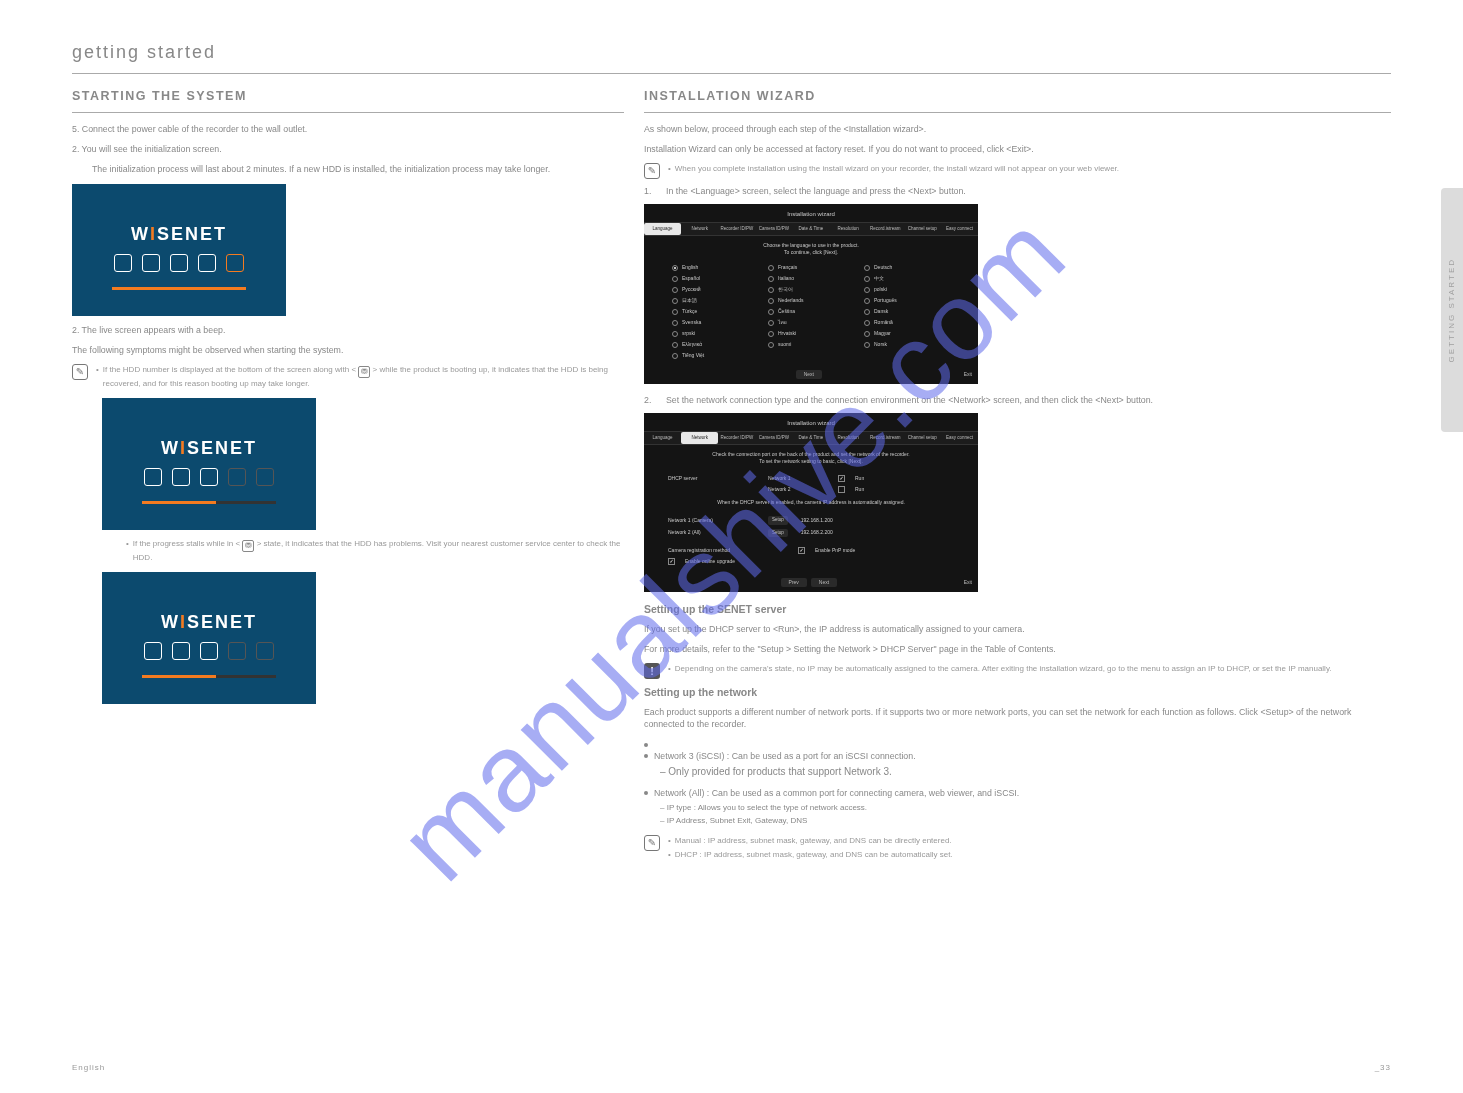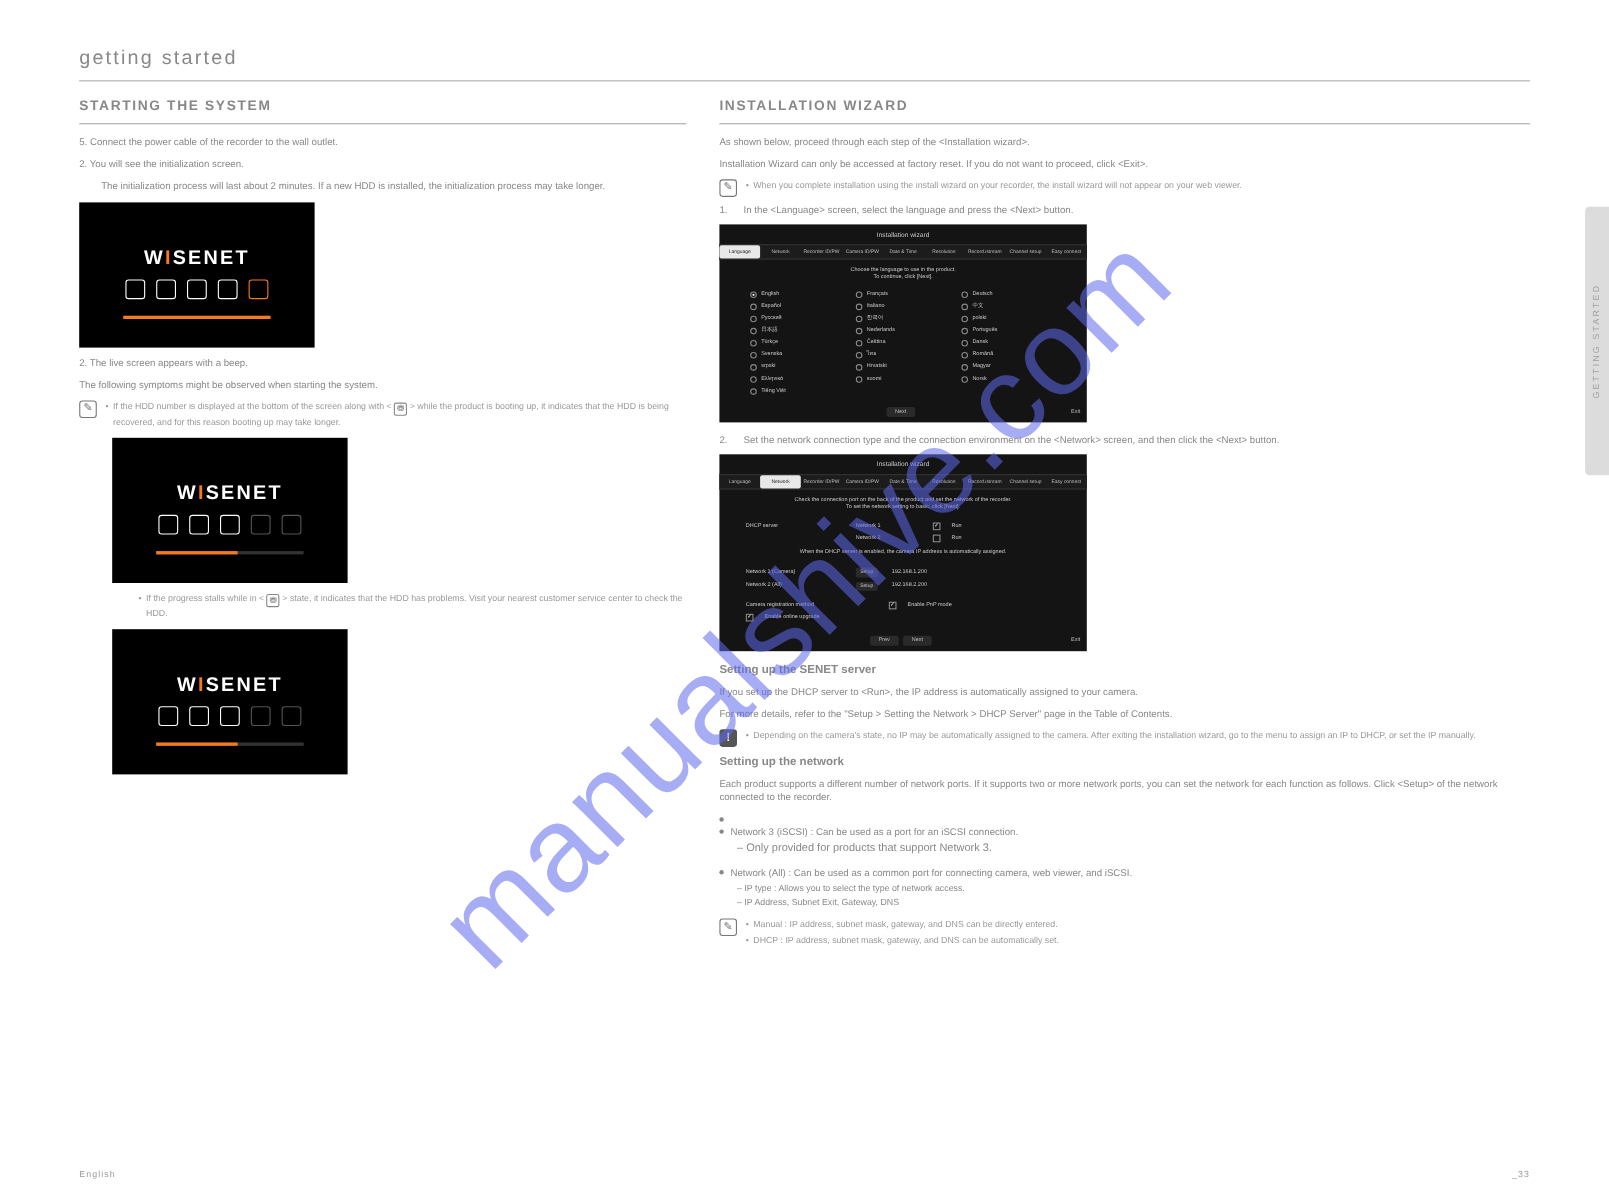--- a/index.html
+++ b/index.html
@@ -32,21 +32,21 @@
   .page-header {
     font-size: 18px;
     color: #888888;
     letter-spacing: 2px;
     padding-bottom: 8px;
     border-bottom: 1px solid #aaaaaa;
     margin-bottom: 14px;
   }
   .cols {
     display: flex;
-    gap: 30px;
+    gap: 20px;
   }
   .col-left { flex: 0 0 552px; }
   .col-right { flex: 1; }
   .sec-title {
     font-size: 12.5px;
     font-weight: 700;
     color: #888888;
     letter-spacing: 1.5px;
     border-bottom: 1px solid #aaaaaa;
     padding-bottom: 6px;
@@ -120,21 +120,21 @@
     border-radius:2px;
     align-items:center;justify-content:center;
     font-size:8px;color:#888;
     vertical-align: -2px;
   }
 
   
   .splash {
     width: 214px;
     height: 132px;
-    background: #000000;
+    background: #0c4a6e;
     position: relative;
     margin-bottom: 8px;
   }
   .splash.indent { margin-left: 30px; }
   .splash .logo {
     position: absolute;
     top: 38px;
     left: 50%;
     transform: translateX(-50%);
     color: #fff;

